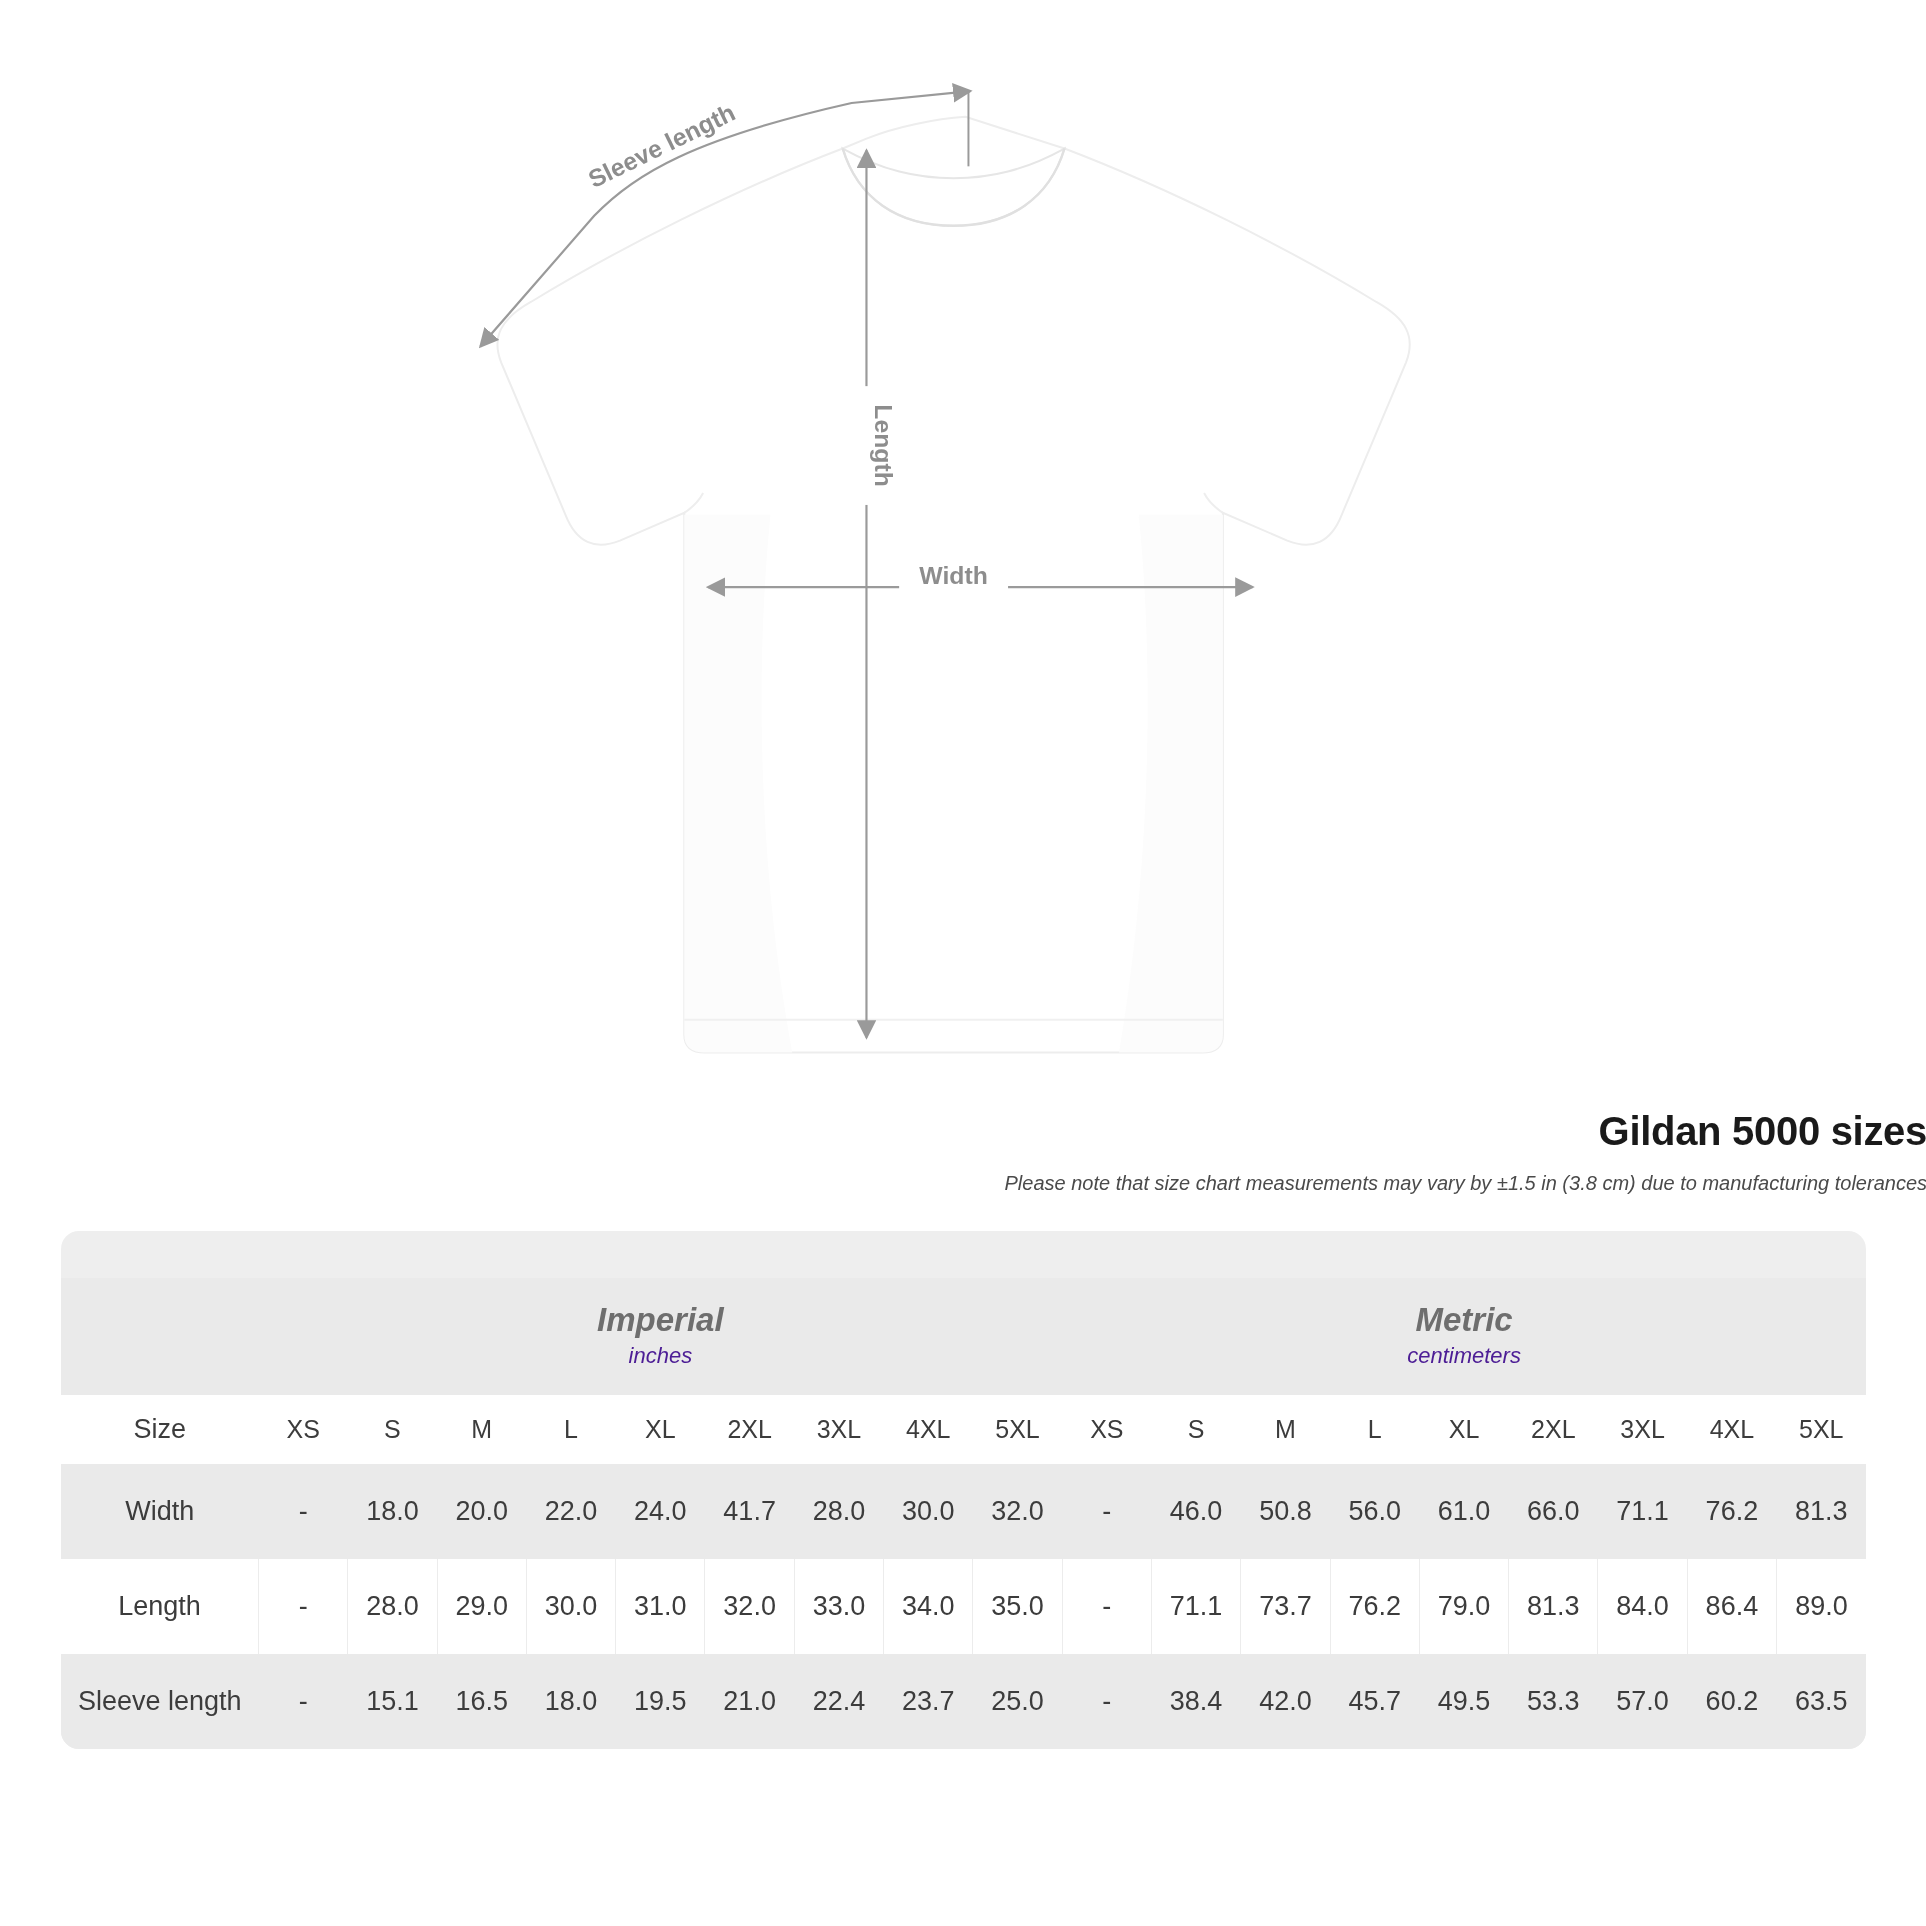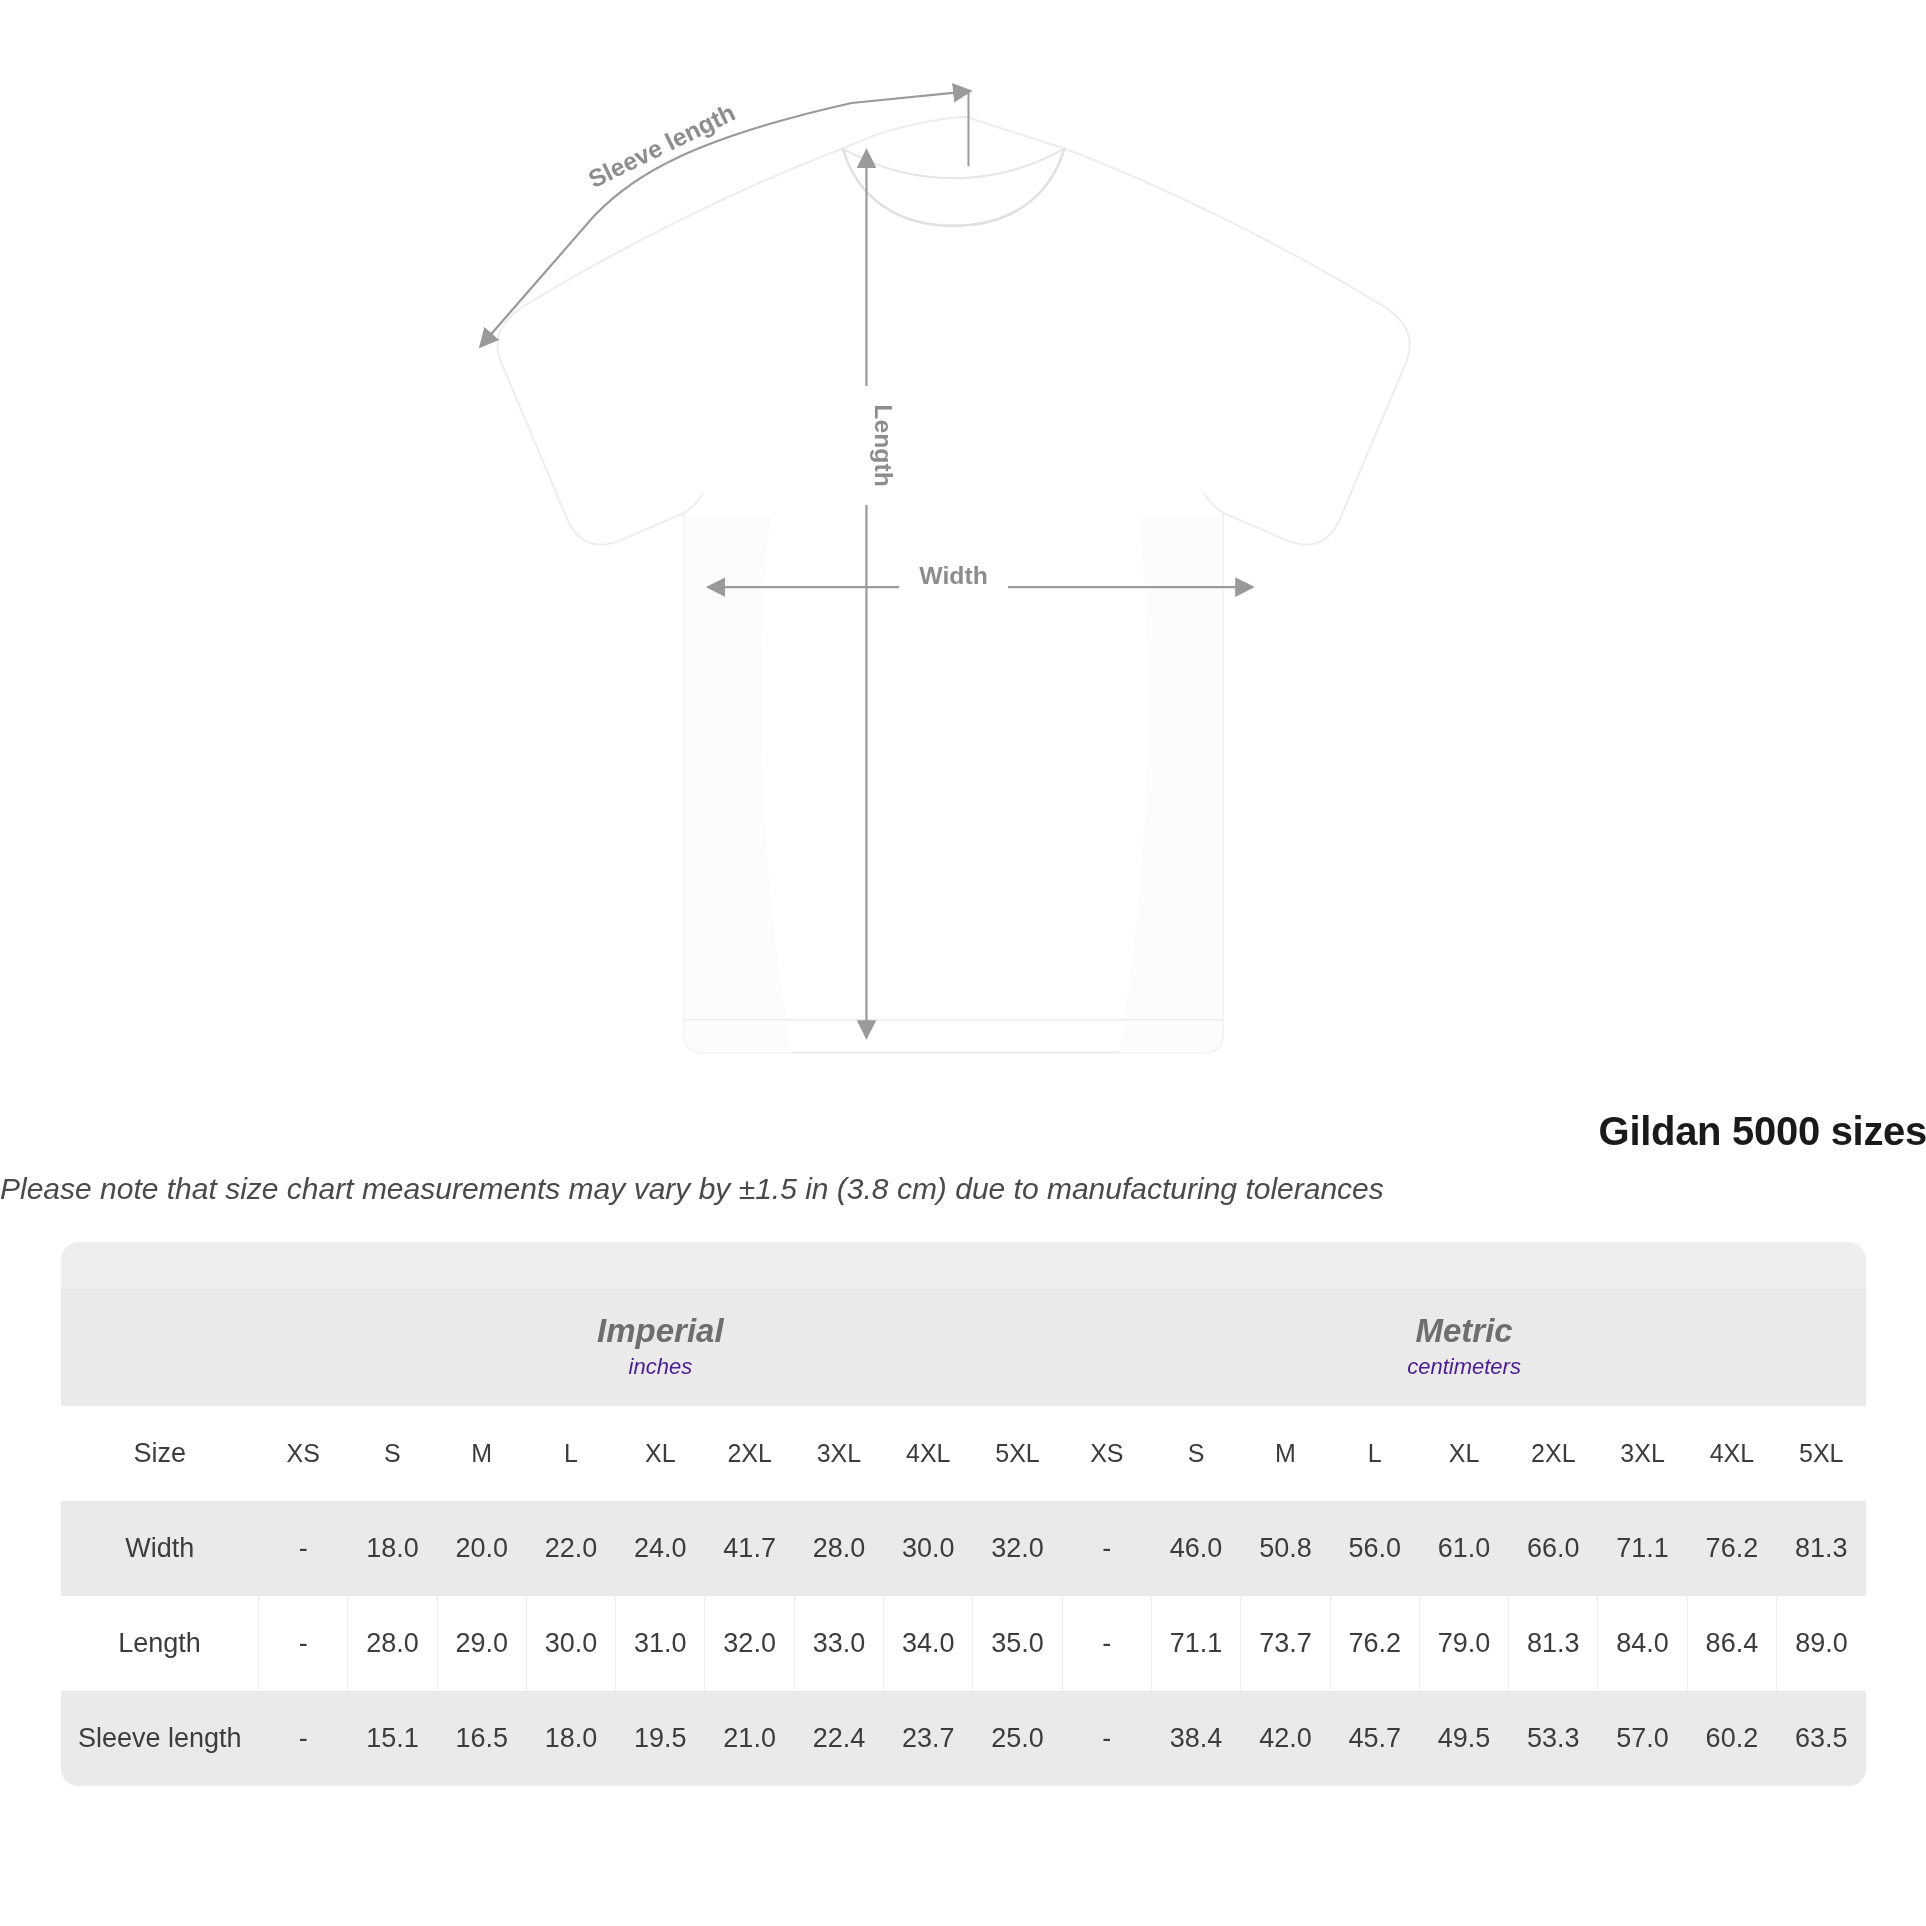--- a/index.html
+++ b/index.html
@@ -36,22 +36,22 @@
   .chart-title {
     text-align: right;
     font-size: 40px;
     font-weight: bold;
     color: #1a1a1a;
     margin: 0;
     padding-top: 10px;
     letter-spacing: -0.3px;
   }
   .chart-note {
-    text-align: left;
-    font-size: 30px;
+    text-align: right;
+    font-size: 20px;
     font-style: italic;
     color: #4a4a4a;
     margin: 18px 0 0 0;
   }
 
   
   .table-wrap {
     margin: 36px 61px 0 61px;
     border-radius: 18px;
     overflow: hidden;
@@ -83,21 +83,21 @@
     color: #6e6e6e;
     line-height: 1.15;
   }
   .unit-sub {
     font-size: 22px;
     font-style: italic;
     color: #4c1d95;
     line-height: 1.5;
   }
   .col-head td {
-    height: 95px;
+    height: 69px;
     background: #ffffff;
     font-weight: bold;
     color: #3a3a3a;
     font-size: 26px;
   }
   .col-head td.rowlabel {
     font-size: 27px;
   }
   tr.data-row td {
     height: 95px;

